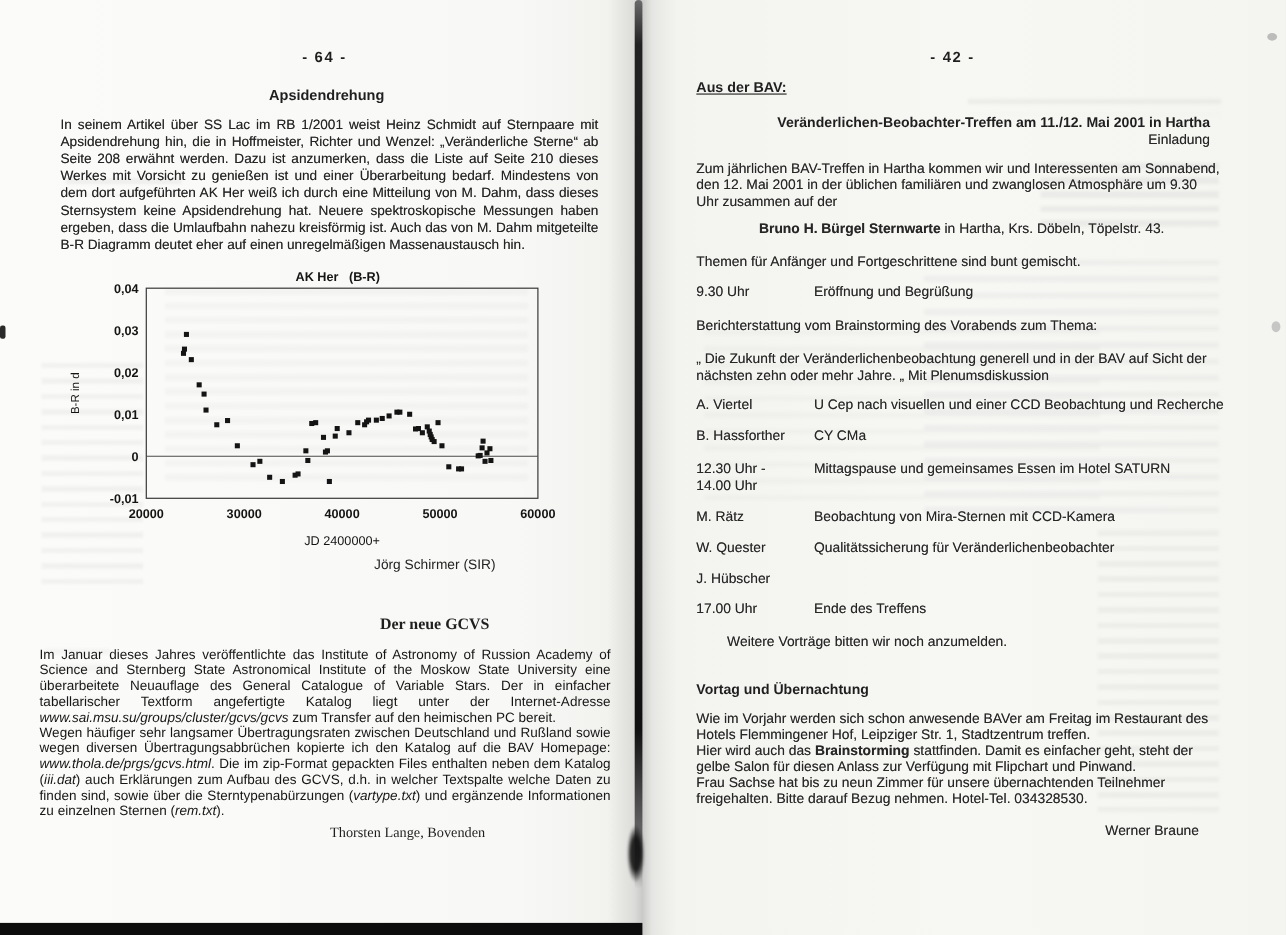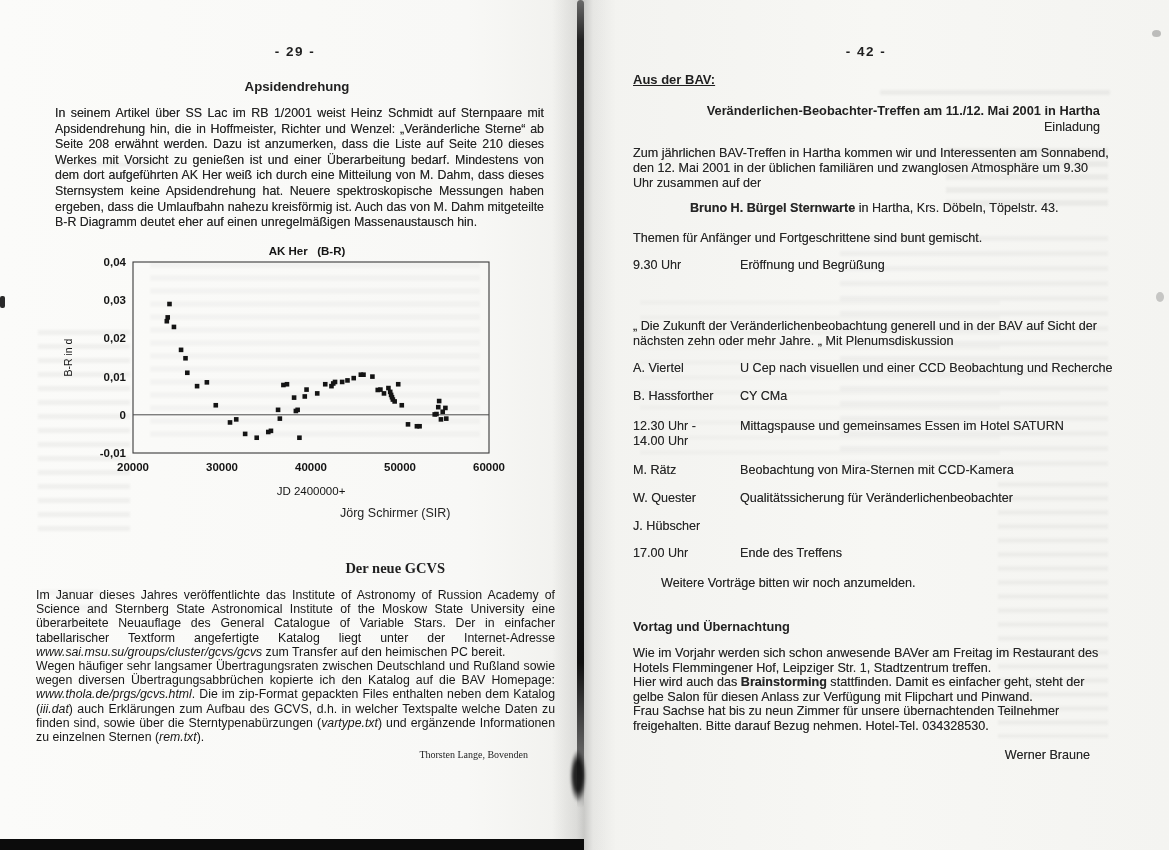--- a/index.html
+++ b/index.html
@@ -50,21 +50,21 @@
   <div class="abs ghost g-rows2" style="left:60px;top:162px;width:105px;height:16px;"></div>
   <div class="abs ghost g-rows" style="left:150px;top:262px;width:330px;height:175px;opacity:.22;"></div>
   <div class="abs ghost g-rows2" style="left:38px;top:330px;width:92px;height:205px;opacity:.45;"></div>
   <div class="abs ghost g-rows3" style="left:40px;top:590px;width:60px;height:60px;opacity:.4;"></div>
   <div class="abs ghost g-rows2" style="left:880px;top:90px;width:230px;height:14px;"></div>
   <div class="abs ghost g-rows" style="left:946px;top:148px;width:162px;height:58px;opacity:.4;"></div>
   <div class="abs ghost g-rows3" style="left:840px;top:236px;width:268px;height:238px;opacity:.45;"></div>
   <div class="abs ghost g-rows2" style="left:998px;top:482px;width:110px;height:256px;opacity:.4;"></div>
   <div class="abs ghost g-rows3" style="left:640px;top:300px;width:360px;height:160px;opacity:.28;"></div>
 
-  <div class="abs pagenum" style="left:225px;top:44px;">- 29 -</div>
+  <div class="abs pagenum" style="left:225px;top:44px;">- 64 -</div>
 
   <div class="abs h-sans" style="left:147px;top:79px;width:300px;">Apsidendrehung</div>
 
   <div class="abs body64" style="left:55px;top:106px;">In seinem Artikel über SS Lac im RB 1/2001 weist Heinz Schmidt auf Sternpaare mit Apsidendrehung hin, die in Hoffmeister, Richter und Wenzel: „Veränderliche Sterne“ ab Seite 208 erwähnt werden. Dazu ist anzumerken, dass die Liste auf Seite 210 dieses Werkes mit Vorsicht zu genießen ist und einer Überarbeitung bedarf. Mindestens von dem dort aufgeführten AK Her weiß ich durch eine Mitteilung von M. Dahm, dass dieses Sternsystem keine Apsidendrehung hat. Neuere spektroskopische Messungen haben ergeben, dass die Umlaufbahn nahezu kreisförmig ist. Auch das von M. Dahm mitgeteilte B-R Diagramm deutet eher auf einen unregelmäßigen Massenaustausch hin.</div>
 
   <div id="chart-box" class="abs"><svg width="445" height="260" viewBox="0 0 445 260">
         <rect x="73" y="19" width="356" height="191" fill="none" stroke="#3a3a3a" stroke-width="1.1"></rect>
         <line x1="73" y1="171.79999999999998" x2="429" y2="171.79999999999998" stroke="#4a4a4a" stroke-width="1"></line>
         <text x="247" y="12" text-anchor="middle" font-size="11.5" font-weight="bold" fill="#141414" style="white-space: pre;">AK Her   (B-R)</text>
         <text x="66" y="23" text-anchor="end" font-size="11.5" font-weight="bold" fill="#141414">0,04</text>
@@ -143,21 +143,21 @@
 
   <div class="abs sig" style="left:340px;top:506px;">Jörg Schirmer (SIR)</div>
 
   <div class="abs serif b center" style="left:145px;top:560px;width:300px;font-size:14.5px;">Der neue GCVS</div>
 
   <div class="abs serifbody" style="left:36px;top:588px;">
     <p><span>Im Januar dieses Jahres veröffentlichte das Institute of Astronomy of Russion Academy of Science and Sternberg State Astronomical Institute of the Moskow State University eine überarbeitete Neuauflage des General Catalogue of Variable Stars. Der in einfacher tabellarischer Textform angefertigte Katalog liegt unter der Internet-Adresse </span><span class="i">www.sai.msu.su/groups/cluster/gcvs/gcvs</span><span> zum Transfer auf den heimischen PC bereit.</span></p>
     <p><span>Wegen häufiger sehr langsamer Übertragungsraten zwischen Deutschland und Rußland sowie wegen diversen Übertragungsabbrüchen kopierte ich den Katalog auf die BAV Homepage: </span><span class="i">www.thola.de/prgs/gcvs.html</span><span>. Die im zip-Format gepackten Files enthalten neben dem Katalog (</span><span class="i">iii.dat</span><span>) auch Erklärungen zum Aufbau des GCVS, d.h. in welcher Textspalte welche Daten zu finden sind, sowie über die Sterntypenabürzungen (</span><span class="i">vartype.txt</span><span>) und ergänzende Informationen zu einzelnen Sternen (</span><span class="i">rem.txt</span><span>).</span></p>
   </div>
 
-  <div class="abs serif" style="left:300px;top:749px;width:228px;text-align:right;font-size:10px;">Thorsten Lange, Bovenden</div>
+  <div class="abs serif" style="left:300px;top:749px;width:228px;text-align:left;font-size:13px;">Thorsten Lange, Bovenden</div>
 
   <div class="abs gutter-soft"></div>
   <div class="abs gutter-line"></div>
   <div class="abs gutter-blob"></div>
   <div class="abs bottom-bar"></div>
   <div class="abs speck1"></div>
   <div class="abs speck2"></div>
   <div class="abs speck3"></div>
 
   <div class="abs pagenum" style="left:796px;top:44px;">- 42 -</div>
@@ -171,20 +171,21 @@
 den 12. Mai 2001 in der  üblichen familiären und zwanglosen Atmosphäre um 9.30
 Uhr zusammen auf der</div>
 
   <div class="abs body65" style="left:690px;top:201px;width:430px;"><span class="b">Bruno H. Bürgel Sternwarte</span><span> in Hartha, Krs. Döbeln, Töpelstr. 43.</span></div>
 
   <div class="abs body65" style="left:633px;top:231px;width:480px;">Themen für Anfänger und Fortgeschrittene sind bunt gemischt.</div>
 
   <div class="abs body65" style="left:633px;top:258px;">9.30 Uhr</div>
   <div class="abs body65" style="left:740px;top:258px;width:375px;">Eröffnung und Begrüßung</div>
 
+  <div class="abs body65" style="left:633px;top:289px;width:480px;">Berichterstattung  vom Brainstorming des Vorabends zum Thema:</div>
 
   <div class="abs body65 pre" style="left:633px;top:319px;width:486px;">„ Die Zukunft der Veränderlichenbeobachtung generell und in der  BAV auf Sicht der
 nächsten zehn oder mehr Jahre. „ Mit Plenumsdiskussion</div>
 
   <div class="abs body65" style="left:633px;top:361px;">A. Viertel</div>
   <div class="abs body65" style="left:740px;top:361px;width:375px;">U Cep nach visuellen und einer CCD Beobachtung und Recherche</div>
 
   <div class="abs body65" style="left:633px;top:389px;">B. Hassforther</div>
   <div class="abs body65" style="left:740px;top:389px;width:375px;">CY CMa</div>
 

